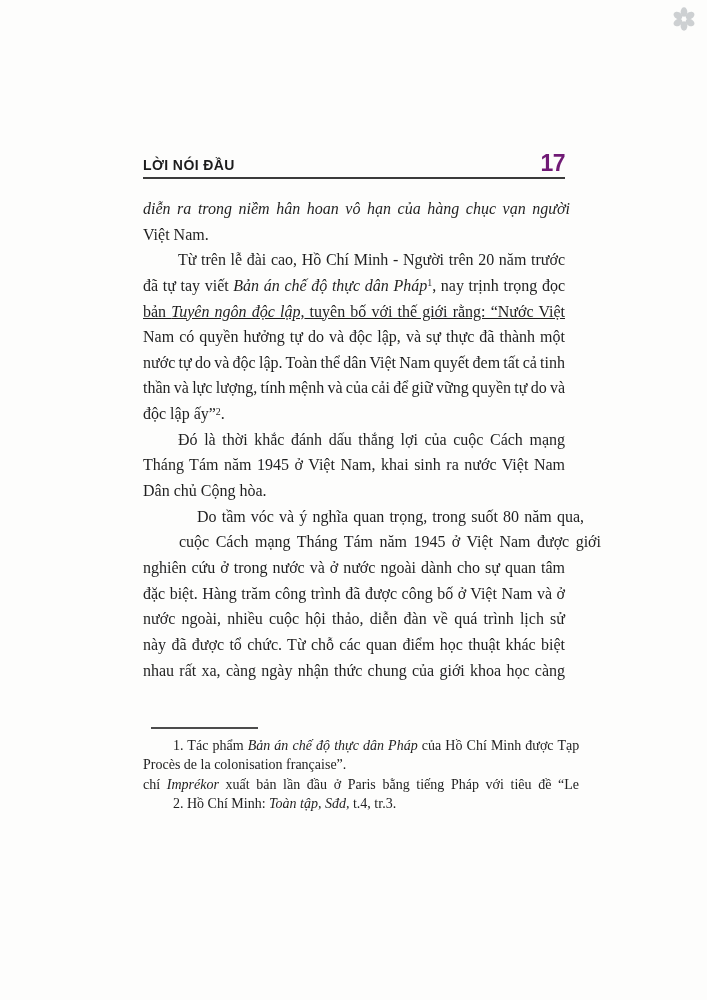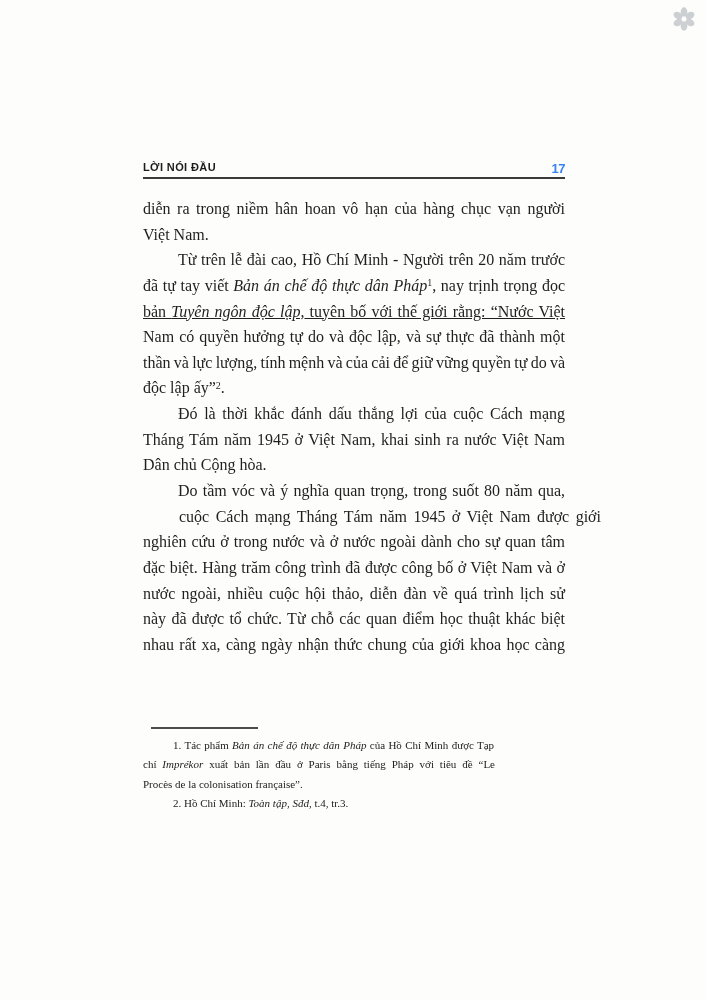--- a/index.html
+++ b/index.html
@@ -24,32 +24,32 @@
     left: 143px;
     top: 148px;
     width: 422px;
     height: 27px;
     display: flex;
     justify-content: space-between;
     align-items: flex-end;
   }
   .rh-title {
     font-family: "Liberation Sans", "DejaVu Sans", sans-serif;
-    font-size: 11px;
+    font-size: 14px;
     font-weight: 700;
     letter-spacing: 0.4px;
     color: #1c1c1c;
     padding-bottom: 2px;
   }
   .rh-num {
     font-family: "Liberation Sans", "DejaVu Sans", sans-serif;
-    font-size: 13px;
+    font-size: 23px;
     font-weight: 700;
     letter-spacing: -0.5px;
-    color: #3b82f6;
+    color: #701a75;
     line-height: 1;
   }
   .head-rule {
     position: absolute;
     left: 143px;
     top: 177px;
     width: 422px;
     height: 1.8px;
     background: #3b3b3b;
   }
@@ -73,21 +73,21 @@
     top: 727px;
     width: 107px;
     height: 1.5px;
     background: #4c4c4c;
   }
   .footnotes {
     position: absolute;
     left: 143px;
     top: 736px;
     width: 422px;
-    font-size: 11px;
+    font-size: 14px;
     color: #222222;
   }
   .fn-line {
     height: 19.4px;
     line-height: 19.4px;
     white-space: nowrap;
     text-align: left;
   }
   .fn-line.indent { padding-left: 30px; }
   .seg { display: inline; }
@@ -118,42 +118,43 @@
   </svg>
 
   <div class="running-head">
     <span class="rh-title">LỜI NÓI ĐẦU</span>
     <span class="rh-num">17</span>
   </div>
 
   <div class="head-rule"></div>
 
   <main class="body-text">
-      <div class="line just"><span class="seg" style="word-spacing: 2.5638px;">diễn ra trong niềm hân hoan vô hạn của hàng chục vạn người</span></div>
+      <div class="line just"><span class="seg" style="word-spacing: 2.5638px; font-style: italic;">diễn ra trong niềm hân hoan vô hạn của hàng chục vạn người</span></div>
       <div class="line"><span class="seg">Việt Nam.</span></div>
       <div class="line indent just"><span class="seg" style="word-spacing: 0.626202px;">Từ trên lễ đài cao, Hồ Chí Minh - Người trên 20 năm trước</span></div>
       <div class="line just"><span class="seg" style="word-spacing: 0.646205px;">đã tự tay viết <i>Bản án chế độ thực dân Pháp</i><sup>1</sup>, nay trịnh trọng đọc</span></div>
       <div class="line just"><span class="seg" style="word-spacing: 1.14193px; text-decoration: underline;">bản <i>Tuyên ngôn độc lập,</i> tuyên bố với thế giới rằng: “Nước Việt</span></div>
       <div class="line just"><span class="seg" style="word-spacing: 1.06696px;">Nam có quyền hưởng tự do và độc lập, và sự thực đã thành một</span></div>
+      <div class="line just"><span class="seg" style="word-spacing: -0.719792px;">nước tự do và độc lập. Toàn thể dân Việt Nam quyết đem tất cả tinh</span></div>
       <div class="line just"><span class="seg" style="word-spacing: -0.736458px;">thần và lực lượng, tính mệnh và của cải để giữ vững quyền tự do và</span></div>
       <div class="line"><span class="seg">độc lập ấy”<sup>2</sup>.</span></div>
       <div class="line indent just"><span class="seg" style="word-spacing: 2.58239px;">Đó là thời khắc đánh dấu thắng lợi của cuộc Cách mạng</span></div>
       <div class="line just"><span class="seg" style="word-spacing: 1.53385px; text-align: center;">Tháng Tám năm 1945 ở Việt Nam, khai sinh ra nước Việt Nam</span></div>
       <div class="line"><span class="seg">Dân chủ Cộng hòa.</span></div>
-      <div class="line indent just"><span class="seg" style="word-spacing: 1.14453px;">Do tầm vóc và ý nghĩa quan trọng, trong suốt 80 năm qua,</span></div>
+      <div class="line indent just"><span class="seg" style="word-spacing: 1.14453px; margin-left: 19px;">Do tầm vóc và ý nghĩa quan trọng, trong suốt 80 năm qua,</span></div>
       <div class="line just"><span class="seg" style="word-spacing: 2.43324px; margin-left: 36px;">cuộc Cách mạng Tháng Tám năm 1945 ở Việt Nam được giới</span></div>
       <div class="line just"><span class="seg" style="word-spacing: 0.97476px;">nghiên cứu ở trong nước và ở nước ngoài dành cho sự quan tâm</span></div>
       <div class="line just"><span class="seg" style="word-spacing: 0.47433px;">đặc biệt. Hàng trăm công trình đã được công bố ở Việt Nam và ở</span></div>
       <div class="line just"><span class="seg" style="word-spacing: 2.20964px;">nước ngoài, nhiều cuộc hội thảo, diễn đàn về quá trình lịch sử</span></div>
       <div class="line just"><span class="seg" style="word-spacing: 1.33053px;">này đã được tổ chức. Từ chỗ các quan điểm học thuật khác biệt</span></div>
       <div class="line just"><span class="seg" style="word-spacing: 1.26953px;">nhau rất xa, càng ngày nhận thức chung của giới khoa học càng</span></div>
     </main>
 
   <div class="fn-rule"></div>
 
   <div class="footnotes">
       <div class="fn-line indent just"><span class="seg" style="word-spacing: 0.615625px;">1. Tác phẩm <i>Bản án chế độ thực dân Pháp</i> của Hồ Chí Minh được Tạp</span></div>
+      <div class="fn-line"><span class="seg">Procès de la colonisation française”.</span></div>
       <div class="fn-line just"><span class="seg" style="word-spacing: 3.14621px;">chí <i>Imprékor</i> xuất bản lần đầu ở Paris bằng tiếng Pháp với tiêu đề “Le</span></div>
-      <div class="fn-line"><span class="seg">Procès de la colonisation française”.</span></div>
       <div class="fn-line indent"><span class="seg">2. Hồ Chí Minh: <i>Toàn tập, Sđd,</i> t.4, tr.3.</span></div>
     </div>
 
 </div>
 
 </body></html>

